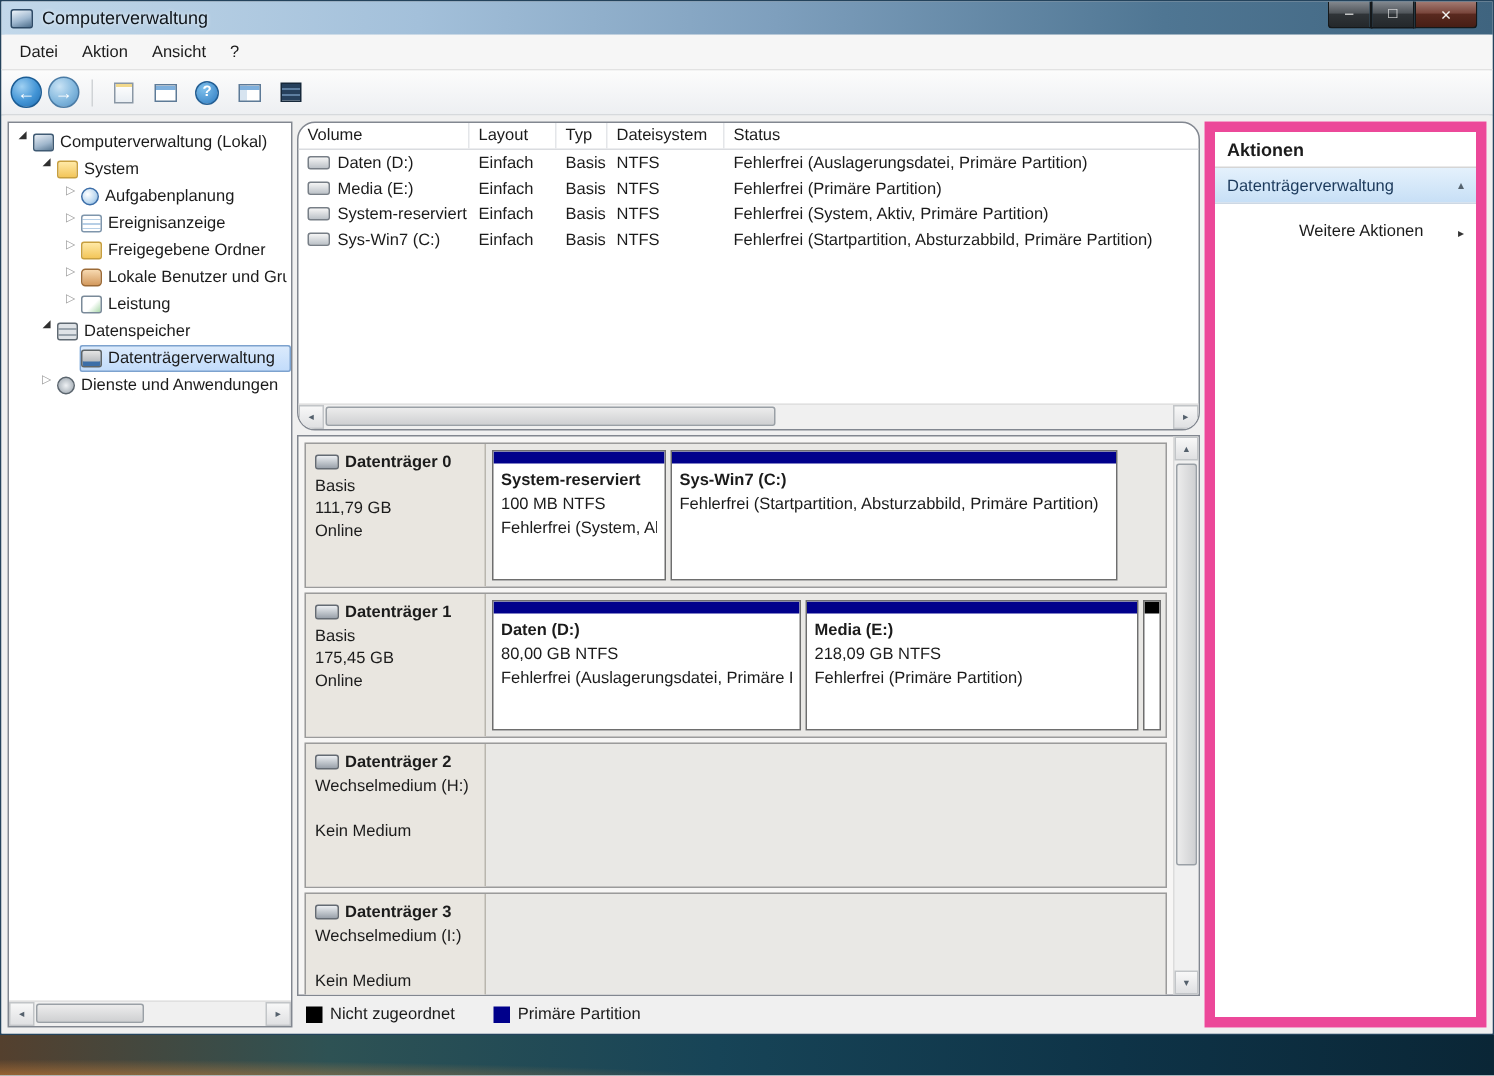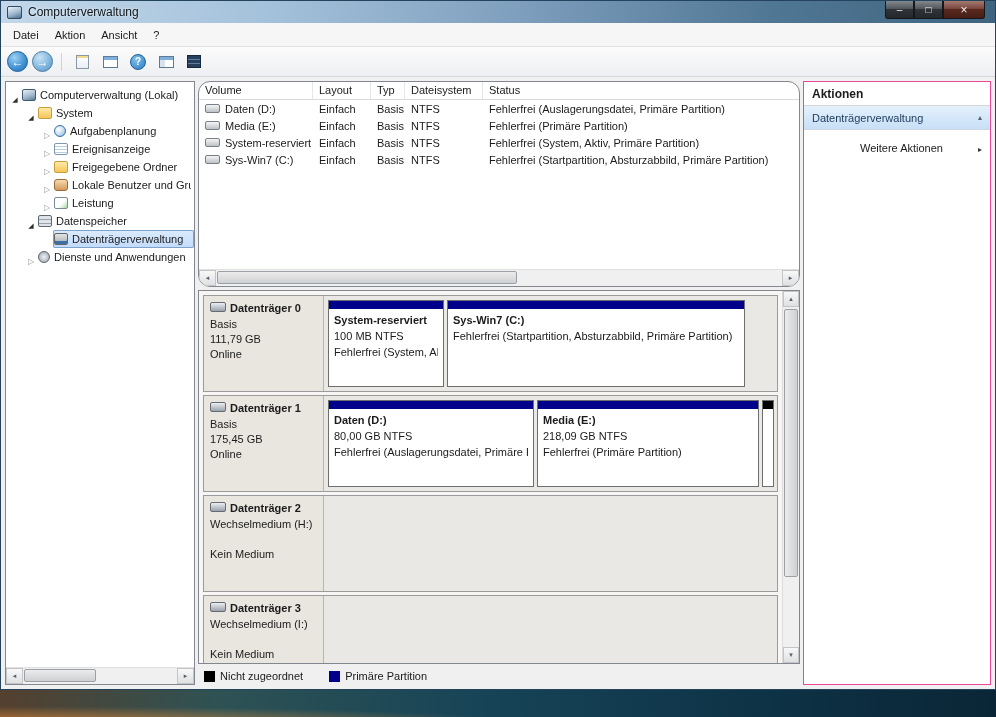--- a/index.html
+++ b/index.html
@@ -47,21 +47,21 @@
              background:linear-gradient(90deg,#d7e4f0 0 5px,#ffffff 5px); }
   .t-grid { width:14px; height:13px; border:1px solid #16283a;
             background:repeating-linear-gradient(0deg,#26405c 0 3px,#5d7ea0 3px 4px); }
 
   
   .wbody { flex:1; min-height:0; display:flex; padding:4px; gap:3px; background:#f0f0f0; }
   .pane { background:#fff; border:1px solid #828790; }
 
   
   .tree-pane { width:190px; flex:none; position:relative; padding:4px 0 18px 0; overflow:hidden; }
-  .trow { height:18px; display:flex; align-items:flex-end; white-space:nowrap; cursor:default; }
+  .trow { height:18px; display:flex; align-items:flex-start; white-space:nowrap; cursor:default; }
   .lvl0 { padding-left:3px; } .lvl1 { padding-left:19px; } .lvl2 { padding-left:35px; }
   .exp { width:12px; flex:none; font-size:7px; color:#2f2f2f; text-align:center; }
   .exp.closed { color:#9a9a9a; font-size:8px; }
   .tinner { display:flex; align-items:center; height:18px; padding:0 3px 0 1px; border-radius:2px; overflow:hidden; min-width:0; }
   .tinner.sel { flex:1; background:linear-gradient(#dcebfc,#c1dbfb); box-shadow:inset 0 0 0 1px #7da2ce; }
   .ico { width:14px; height:12px; flex:none; margin-right:4px; border-radius:2px; }
   .i-computer { background:linear-gradient(160deg,#e8eef5,#9fb6cc 60%,#5c7a94); border:1px solid #3f5a73; }
   .i-folder   { background:linear-gradient(#ffe9a6,#f3c65a); border:1px solid #c79f3f; }
   .i-task { width:12px; height:12px; border-radius:50%; border:1px solid #3c6ea8;
             background:radial-gradient(circle at 35% 35%,#ffffff,#bcd8f0 60%,#6ba3d6); }
@@ -83,38 +83,38 @@
   .c-fs{width:78px;flex:none} .c-status{flex:1;border-right:none}
   .vrow { display:flex; height:17px; align-items:center; }
   .vc { padding:0 4px 0 6px; overflow:hidden; white-space:nowrap; }
   .vc.c-vol { display:flex; align-items:center; }
   .i-drive { width:15px; height:9px; flex:none; margin-right:5px; border-radius:2px;
              background:linear-gradient(#f5f5f5,#bcc2c8); border:1px solid #777e86; }
 
   .disk-view { flex:1; min-height:0; position:relative; overflow:hidden; background:#f7f6f5; padding:4px 21px 0 4px; }
   .drow { display:flex; height:97px; margin-bottom:3px; border:1px solid #9b9b9b; background:#e9e8e5; }
   .dhead { width:120px; flex:none; background:#e9e6e0; border-right:1px solid #b9b6ae; padding:6px 6px 0 6px; overflow:hidden; }
-  .dname { display:flex; font-weight:bold; margin-bottom:3px; white-space:nowrap; overflow:hidden; }
+  .dname { display:flex; align-items:center; font-weight:bold; margin-bottom:3px; white-space:nowrap; overflow:hidden; }
   .i-drive2 { width:16px; height:10px; flex:none; margin-right:4px; border-radius:2px;
               background:linear-gradient(#eceff2,#9aa2ab); border:1px solid #646b73; }
   .dline { height:15px; line-height:15px; white-space:nowrap; overflow:hidden; }
   .dparts { flex:1; min-width:0; display:flex; gap:3px; padding:4px; }
   .part { flex:none; background:#fff; border:1px solid #6e6e6e; display:flex; flex-direction:column; overflow:hidden; }
   .pstrip { height:8px; flex:none; background:#00008b; }
   .pstrip.black { background:#000000; }
   .pbody { padding:3px 5px; overflow:hidden; }
   .pname { font-weight:bold; height:16px; line-height:16px; white-space:nowrap; overflow:hidden; }
   .pline { height:16px; line-height:16px; white-space:nowrap; overflow:hidden; }
 
   .legend { height:18px; flex:none; display:flex; align-items:center; gap:26px; padding-left:6px; background:#f0f0f0; }
   .litem { display:flex; align-items:center; gap:5px; }
   .lsq { width:11px; height:11px; display:inline-block; }
 
   
-  .actions-pane { width:188px; flex:none; background:#fff; border:1px solid #ec4899; }
+  .actions-pane { width:188px; flex:none; background:#fff; border:7px solid #ec4899; }
   .ap-header { font-weight:bold; font-size:12px; padding:5px 8px 4px; border-bottom:1px solid #d5d5d5; }
   .ap-section { height:24px; display:flex; align-items:center; padding:0 8px; position:relative;
                 background:linear-gradient(#e4f1fc,#c7dff6); border-bottom:1px solid #cdd8e4; color:#1c3a5c; }
   .ap-chev { position:absolute; right:8px; font-size:8px; color:#55636f; }
   .ap-more { height:22px; display:flex; align-items:flex-end; padding-left:56px; position:relative; margin-top:2px; }
   .ap-arrow { position:absolute; right:8px; font-size:8px; color:#333; }
 
   
   .hscroll { position:absolute; left:0; right:0; bottom:0; height:17px; background:#f0f0f0;
              border-top:1px solid #e0e0e0; display:flex; }

